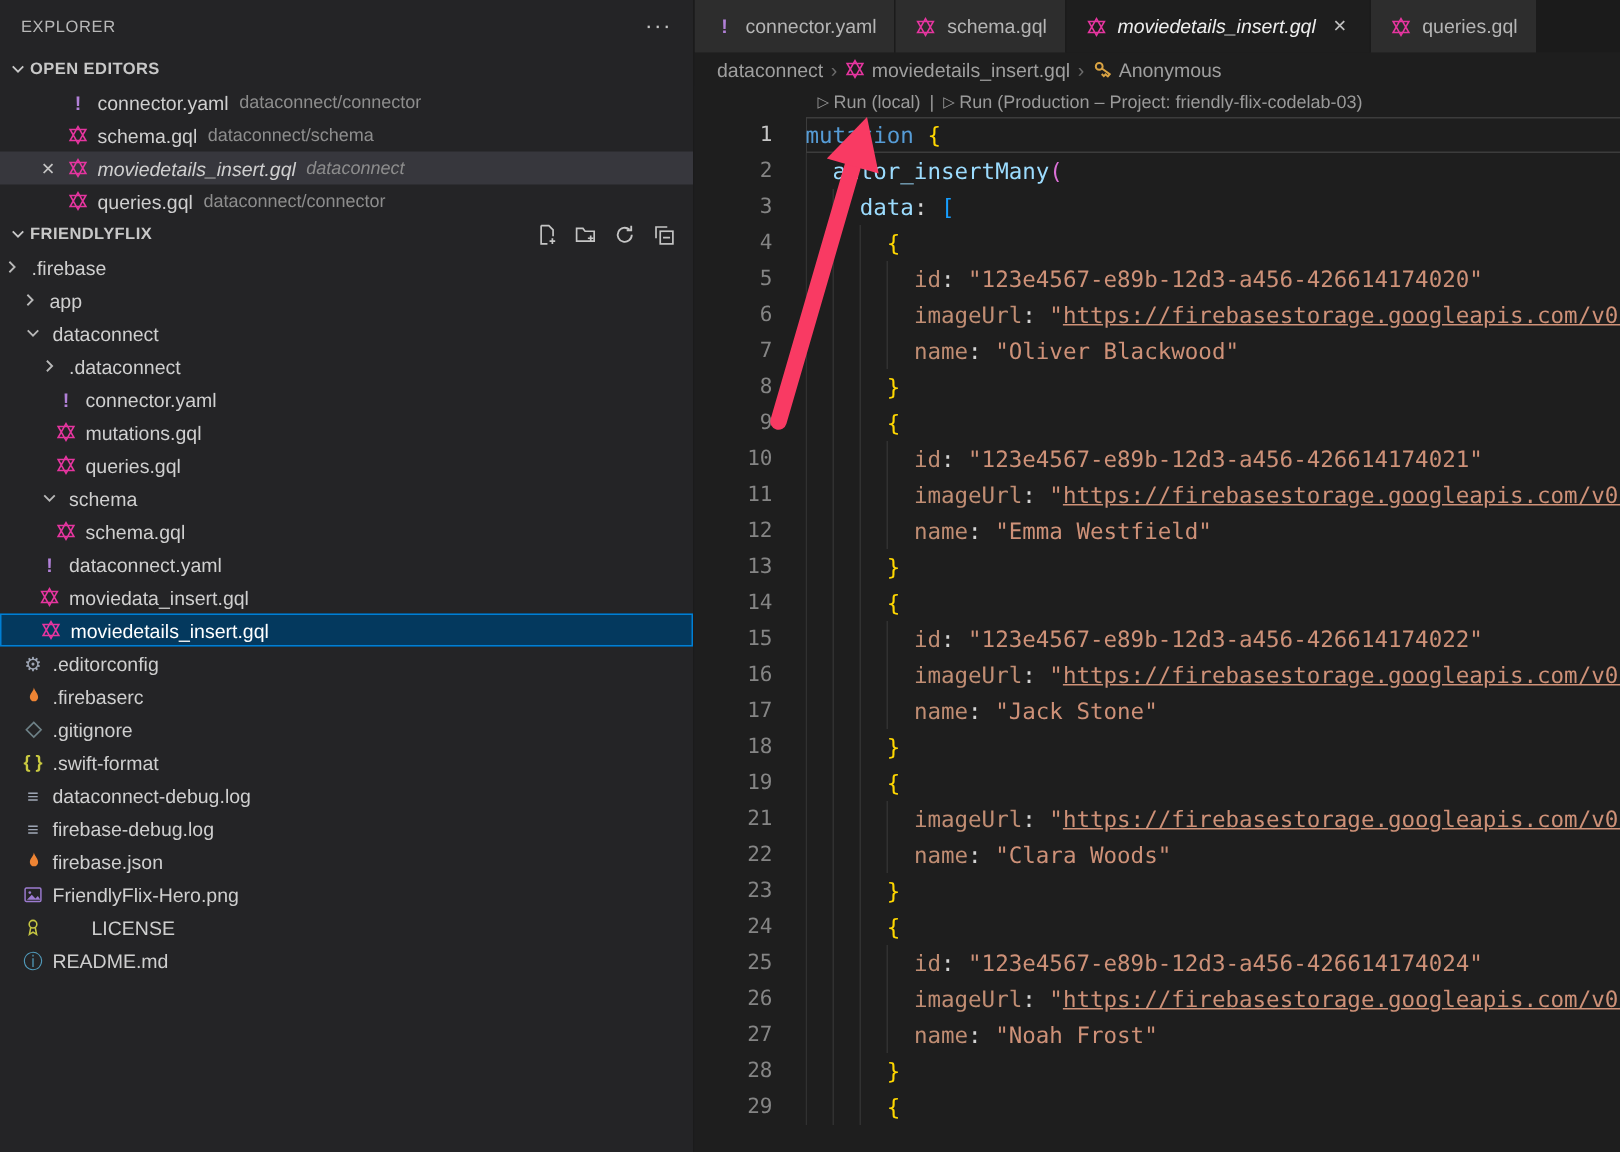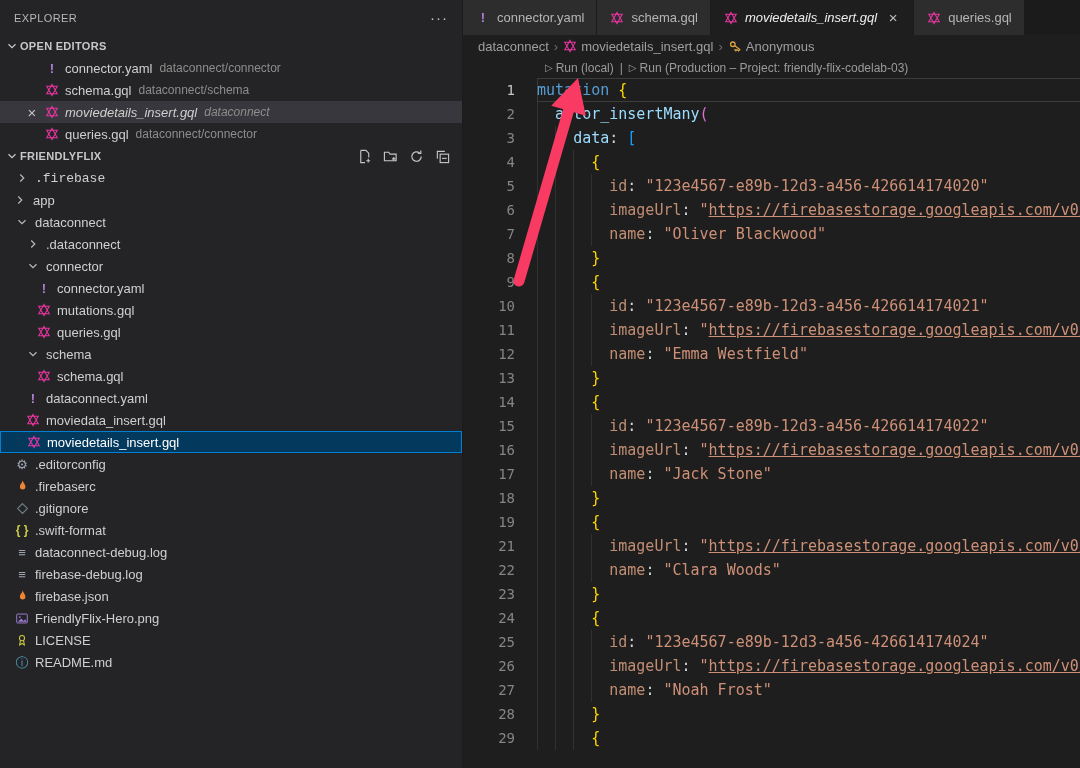--- a/index.html
+++ b/index.html
@@ -144,21 +144,21 @@
           <span class="abtn">
             <svg width="15" height="15" viewBox="0 0 16 16">
               <rect x="5.5" y="5.5" width="9" height="9" fill="none" stroke="#c5c5c5" stroke-width="1.2"></rect>
               <path d="M2.5 10.5v-8h8" fill="none" stroke="#c5c5c5" stroke-width="1.2"></path>
               <path d="M7.5 10h5" stroke="#c5c5c5" stroke-width="1.2"></path>
             </svg>
           </span>
         </span>
     </div>
     <div id="treeList">
-        <div class="row tree-row" style="padding-left: 14px; font-family: Liberation Mono, monospace;">
+        <div class="row tree-row" style="">
           <span class="glyph">
             <svg width="14" height="14" viewBox="0 0 16 16">
               <path d="M6 4l4 4-4 4" fill="none" stroke="#b8b8b8" stroke-width="1.4"></path>
             </svg>
           </span>
           <span class="lbl">.firebase</span>
         </div>
         <div class="row tree-row" style="padding-left: 12px;">
           <span class="glyph">
             <svg width="14" height="14" viewBox="0 0 16 16">
@@ -175,28 +175,20 @@
           </span>
           <span class="lbl">dataconnect</span>
         </div>
         <div class="row tree-row" style="padding-left: 25px;">
           <span class="glyph">
             <svg width="14" height="14" viewBox="0 0 16 16">
               <path d="M6 4l4 4-4 4" fill="none" stroke="#b8b8b8" stroke-width="1.4"></path>
             </svg>
           </span>
           <span class="lbl">.dataconnect</span>
-        </div>
-        <div class="row tree-row" style="padding-left: 25px;">
-          <span class="glyph">
-            <svg width="14" height="14" viewBox="0 0 16 16">
-              <path d="M4 6l4 4 4-4" fill="none" stroke="#b8b8b8" stroke-width="1.4"></path>
-            </svg>
-          </span>
-          <span class="lbl">connector</span>
         </div>
         <div class="row tree-row" style="padding-left: 36px;">
           <span class="glyph">
             <span class="txt" style="color:#b180d7;font-weight:bold;font-size:13px;">!</span>
           </span>
           <span class="lbl">connector.yaml</span>
         </div>
         <div class="row tree-row" style="padding-left: 36px;">
           <span class="glyph">
             <svg width="14" height="14" viewBox="0 0 16 16">
@@ -302,21 +294,21 @@
         <div class="row tree-row" style="padding-left: 14px; text-align: center;">
           <span class="glyph">
             <svg width="14" height="13" viewBox="0 0 16 16">
               <rect x="1.5" y="2.5" width="13" height="11" rx="1" fill="none" stroke="#9c7bd0" stroke-width="1.2"></rect>
               <circle cx="5.4" cy="6.2" r="1.1" fill="#9c7bd0"></circle>
               <path d="M3 12l4-4 3 3 2-2 2 3z" fill="#9c7bd0"></path>
             </svg>
           </span>
           <span class="lbl">FriendlyFlix-Hero.png</span>
         </div>
-        <div class="row tree-row" style="padding-left: 14px;">
+        <div class="row tree-row" style="padding-left: 14px; gap: 26px;">
           <span class="glyph">
             <svg width="12" height="14" viewBox="0 0 16 16">
               <circle cx="8" cy="5.5" r="3.4" fill="none" stroke="#c6c642" stroke-width="1.4"></circle>
               <path d="M6 8.5 4.8 14.5 8 12.6l3.2 1.9L10 8.5" fill="none" stroke="#c6c642" stroke-width="1.4"></path>
             </svg>
           </span>
           <span class="lbl">LICENSE</span>
         </div>
         <div class="row tree-row" style="padding-left: 14px;">
           <span class="glyph">

